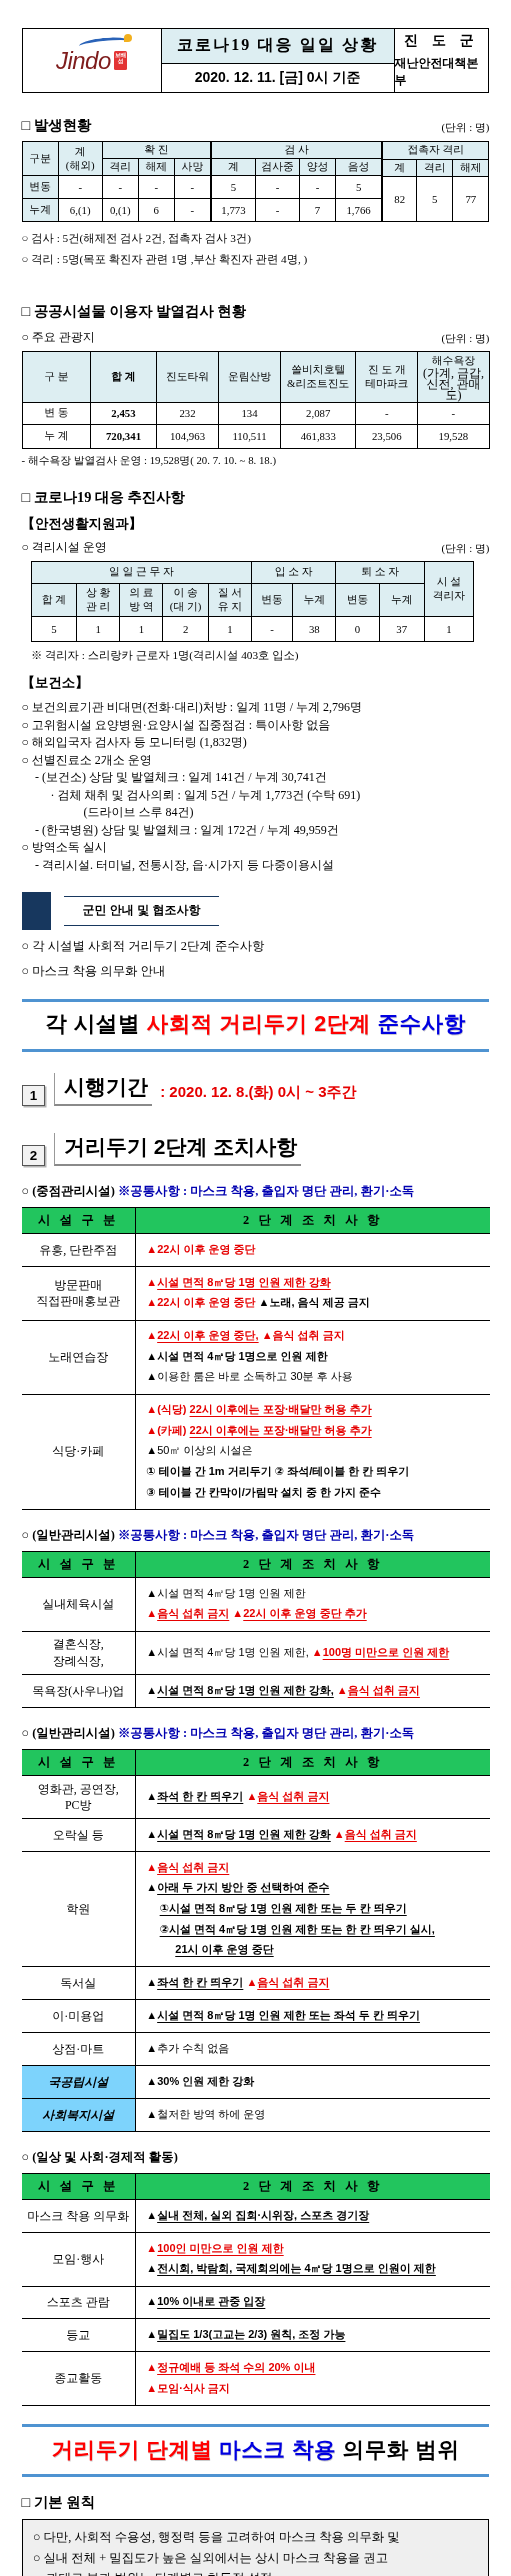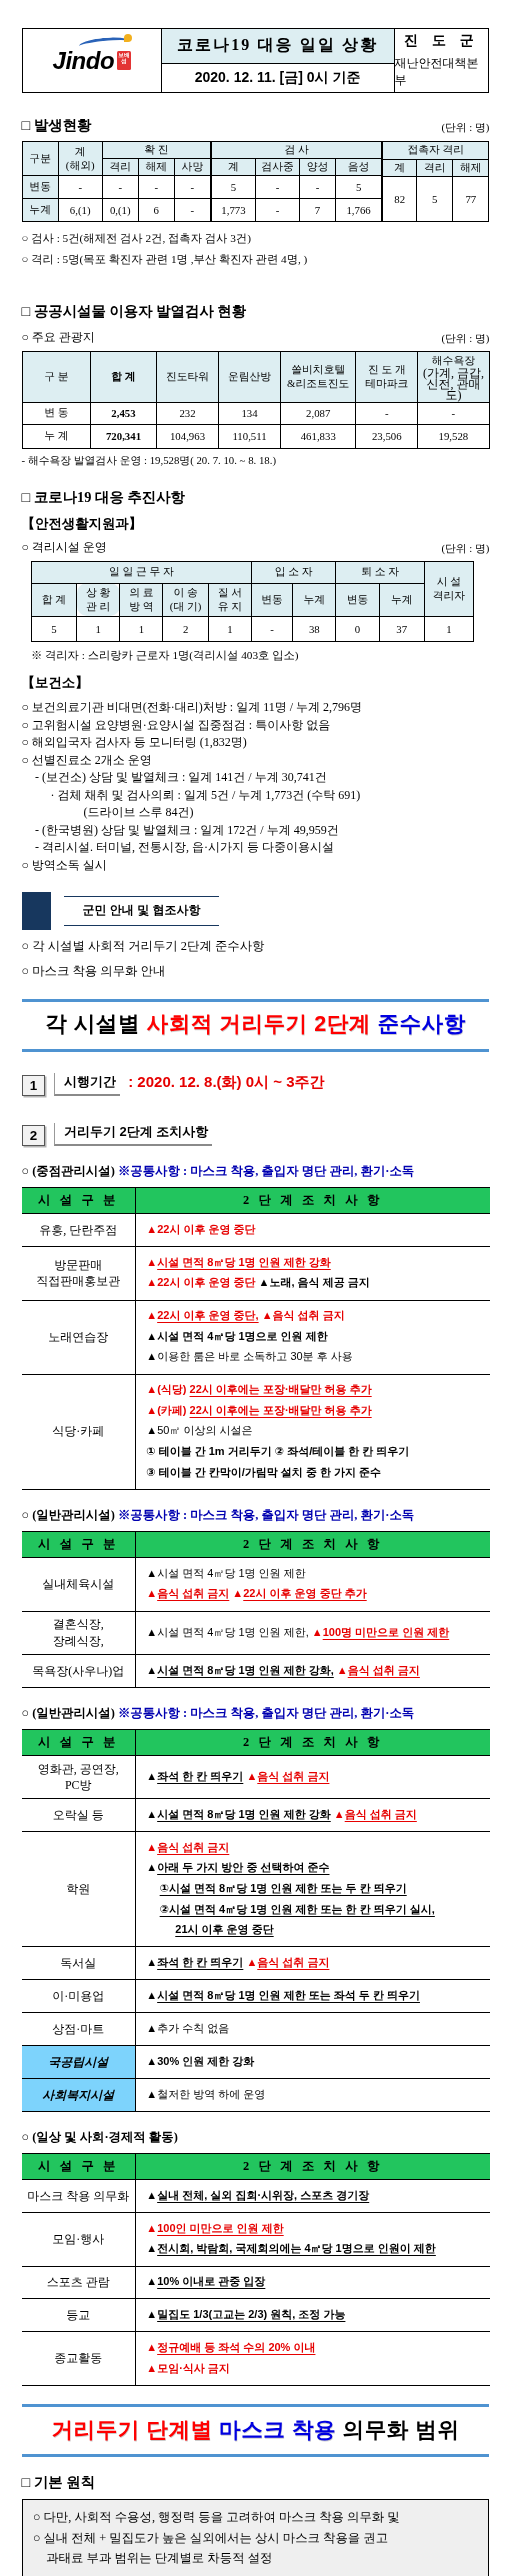--- a/index.html
+++ b/index.html
@@ -9,30 +9,30 @@
   .inner{padding:0 21.6px;}
   
   .rd{color:#e60000;} .bk{color:#000;} .bl{color:#0000dd;} .nb{color:#0000b0;}
   .b{font-weight:bold;} .u{text-decoration:underline;text-underline-offset:2.6px;text-decoration-thickness:1px;}
   .big{font-size:13.4px;}
   .rl{line-height:17.5px;}
   .ind1{padding-left:13.4px;} .ind2{padding-left:29px;} .ind3{padding-left:62px;}
   
   .hdrbox{margin:28px 21.6px 0;border:1.5px solid #000;display:flex;height:63px;}
   .hdr-logo{width:138px;border-right:1px solid #000;display:flex;align-items:center;justify-content:center;position:relative;}
-  .jindo{color:#000000;font-size:24px;font-weight:bold;font-style:italic;font-family:"Liberation Sans","DejaVu Sans",sans-serif;letter-spacing:-0.5px;}
+  .jindo{color:#7f1d1d;font-size:24px;font-weight:normal;font-style:italic;font-family:"Liberation Sans","DejaVu Sans",sans-serif;letter-spacing:-0.5px;}
   .jwave{position:absolute;top:9.3px;left:56px;width:49px;height:8.2px;border-top:3.6px solid #2a63b8;border-radius:50%;transform:rotate(-6deg);}
   .jdot{position:absolute;top:5.2px;left:101px;width:8.2px;height:8.2px;background:#f2b01e;border-radius:50% 50% 50% 0;}
   .seal{display:inline-block;margin-left:3.1px;width:13.4px;height:17.5px;background:#e33434;color:#fff;font-size:5.7px;line-height:6.2px;text-align:center;padding-top:1px;border-radius:1.5px;font-weight:bold;}
   .hdr-center{width:232px;border-right:1px solid #000;display:flex;flex-direction:column;}
   .hdr-title{flex:1.2;background:#ddeef2;display:flex;align-items:center;justify-content:center;font-size:16px;font-weight:bold;letter-spacing:2.1px;border-bottom:1px solid #000;}
   .hdr-date{flex:1;display:flex;align-items:center;justify-content:center;font-size:14px;font-weight:bold;font-family:"Liberation Sans","DejaVu Sans",sans-serif;}
   .hdr-right{flex:1;display:flex;flex-direction:column;align-items:center;justify-content:center;gap:4.1px;}
   .hdr-right div:first-child{font-size:14px;font-weight:bold;letter-spacing:5.2px;}
-  .hdr-right div:last-child{font-size:12px;font-weight:normal;}
+  .hdr-right div:last-child{font-size:12px;font-weight:bold;}
   
   .h-row{display:flex;justify-content:space-between;align-items:flex-end;}
   .h1{font-size:14.4px;font-weight:bold;}
   .unit{font-size:10.8px;}
   .sub-h{font-size:12px;}
   .dept{font-size:13.4px;font-weight:bold;}
   .note{font-size:10.8px;}
   
   table{border-collapse:collapse;}
   .stat td{border:0.8px solid #000;text-align:center;font-size:10.8px;padding:1px 2.1px;}
@@ -57,21 +57,21 @@
   
   .banner{margin:18.5px 21.6px 0;border-top:3.6px solid #4f93d1;border-bottom:3.6px solid #4f93d1;padding:13.4px 0 11.3px;text-align:center;}
   .banner .rl{display:inline;}
   .banner span{font-size:21.6px;font-weight:bold;font-family:"Liberation Sans","DejaVu Sans",sans-serif;letter-spacing:0.5px;}
   .banner .rd{color:#ff0000;text-shadow:0.5px 0.5px 0 #00000033;}
   .banner .bl{color:#0000e0;text-shadow:0.5px 0.5px 0 #00000033;}
   .banner .bk{color:#000000;}
   
   .numsec{display:flex;align-items:flex-end;gap:8.2px;margin-top:20.6px;}
   .secnum{border:1px solid #555;box-shadow:1.5px 1.5px 0 #b5b5b5;background:#f2f2f2;font-size:13.4px;font-weight:bold;padding:2.1px 7.2px;font-family:"Liberation Sans","DejaVu Sans",sans-serif;}
-  .sectitle{font-size:13px;font-weight:bold;border-bottom:2.1px solid #8a8a8a;padding:0 4.1px 3.1px;font-family:"Liberation Sans","DejaVu Sans",sans-serif;border-left:1px solid #999;padding-left:9.3px;}
+  .sectitle{font-size:21px;font-weight:bold;border-bottom:2.1px solid #8a8a8a;padding:0 4.1px 3.1px;font-family:"Liberation Sans","DejaVu Sans",sans-serif;border-left:1px solid #999;padding-left:9.3px;}
   .secval{font-size:15px;font-weight:bold;color:#e60000;padding-bottom:4.1px;font-family:"Liberation Sans","DejaVu Sans",sans-serif;}
   
   .pretitle{margin-top:17.5px;font-size:12.4px;}
   .pretitle .rl{display:inline;}
   .pretitle span{font-size:12.4px;}
   .ruletab{width:468px;margin-top:6.2px;border-top:1.3px solid #000;border-bottom:1.5px solid #000;}
   .ruletab td{border:0.8px solid #000;border-left:none;border-right:none;padding:4.6px 5.2px;}
   .ruletab td.lbl{width:103px;text-align:center;font-size:12px;white-space:pre-line;border-right:0.8px solid #000;line-height:16.5px;}
   .ruletab td.lbl.shade{background:#7dd3fc;font-weight:bold;font-style:italic;}
   .ruletab tr.th td{background:#22c55e;text-align:center;font-size:12.4px;font-weight:bold;letter-spacing:3.1px;padding:4.1px 0;}
@@ -243,21 +243,21 @@
       <tbody>
           <tr class="th" style="height:21.6px;">
         <td colspan="5">일 일   근 무 자</td>
         <td colspan="2">입 소 자</td>
         <td colspan="2">퇴 소 자</td>
         <td rowspan="2" class="pre" style="width:45px;">시  설
 격리자</td>
       </tr>
       <tr class="th" style="height:30px;">
         <td style="width:41px;">합 계</td>
-        <td style="width:39px;border-radius:10px;" class="pre">상 황
+        <td style="width:39px;" class="pre">상 황
 관 리</td>
         <td style="width:39px;" class="pre">의 료
 방 역</td>
         <td style="width:41px;" class="pre">이 송
 (대 기)</td>
         <td style="width:39px;" class="pre">질 서
 유 지</td>
         <td style="width:37px;">변동</td>
         <td style="width:39px;">누계</td>
         <td style="width:39px;">변동</td>
@@ -281,22 +281,22 @@
     <div class="dept" style="margin-top:11.3px;">【보건소】</div>
     <div style="margin-top:7.2px;font-size:12px;">
         <div class="rl"><span>○ 보건의료기관 비대면(전화·대리)처방 : 일계 11명 / 누계 2,796명</span></div>
         <div class="rl"><span>○ 고위험시설 요양병원·요양시설 집중점검 : 특이사항 없음</span></div>
         <div class="rl"><span>○ 해외입국자 검사자 등 모니터링 (1,832명)</span></div>
         <div class="rl"><span>○ 선별진료소 2개소 운영</span></div>
         <div class="rl ind1"><span>- (보건소) 상담 및 발열체크 : 일계 141건 / 누계 30,741건</span></div>
         <div class="rl ind2"><span>· 검체 채취 및 검사의뢰 : 일계  5건 / 누계 1,773건 (수탁 691)</span></div>
         <div class="rl ind3"><span>(드라이브 스루 84건)</span></div>
         <div class="rl ind1"><span>- (한국병원) 상담 및 발열체크 : 일계 172건 / 누계 49,959건</span></div>
+        <div class="rl"><span>○ 방역소독 실시</span></div>
         <div class="rl ind1"><span>- 격리시설. 터미널, 전통시장, 읍·시가지 등 다중이용시설</span></div>
-        <div class="rl"><span>○ 방역소독 실시</span></div>
       </div>
   </div>
 
   <div class="inner">
     <div class="cit">
       <div class="cit-sq"></div>
       <div class="cit-title">군민 안내 및 협조사항</div>
     </div>
     <div class="cit-b">○ 각 시설별 사회적 거리두기 2단계 준수사항</div>
     <div class="cit-b">○ 마스크 착용 의무화 안내</div>

